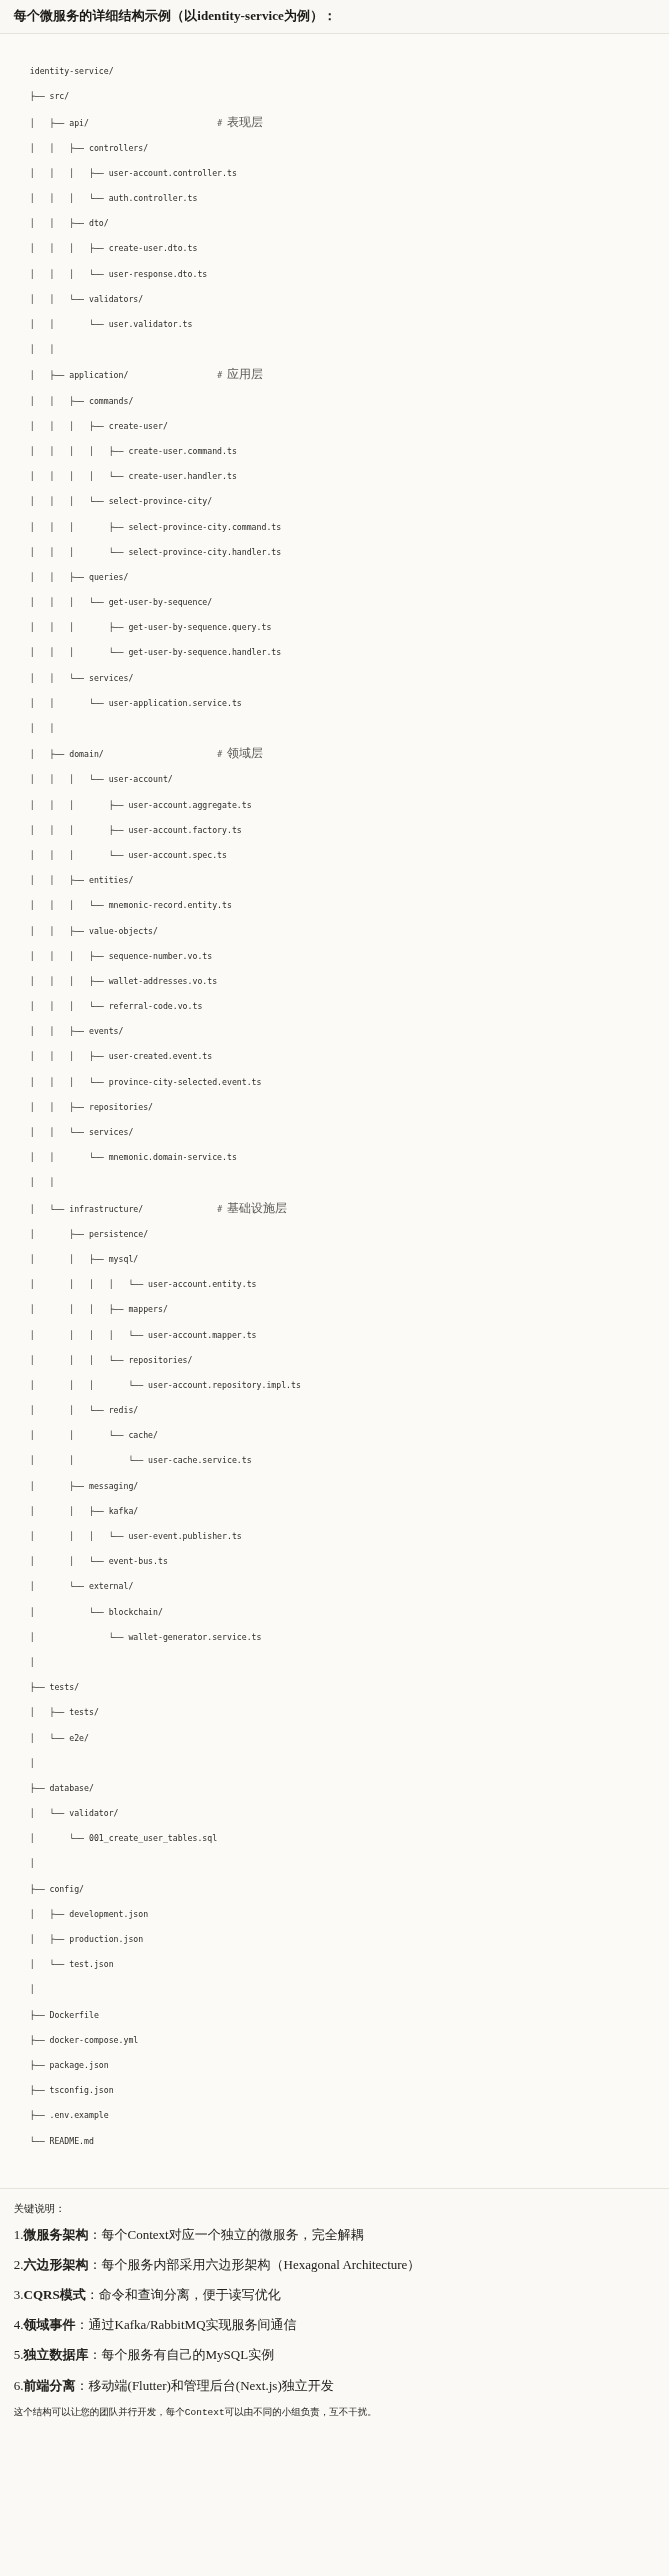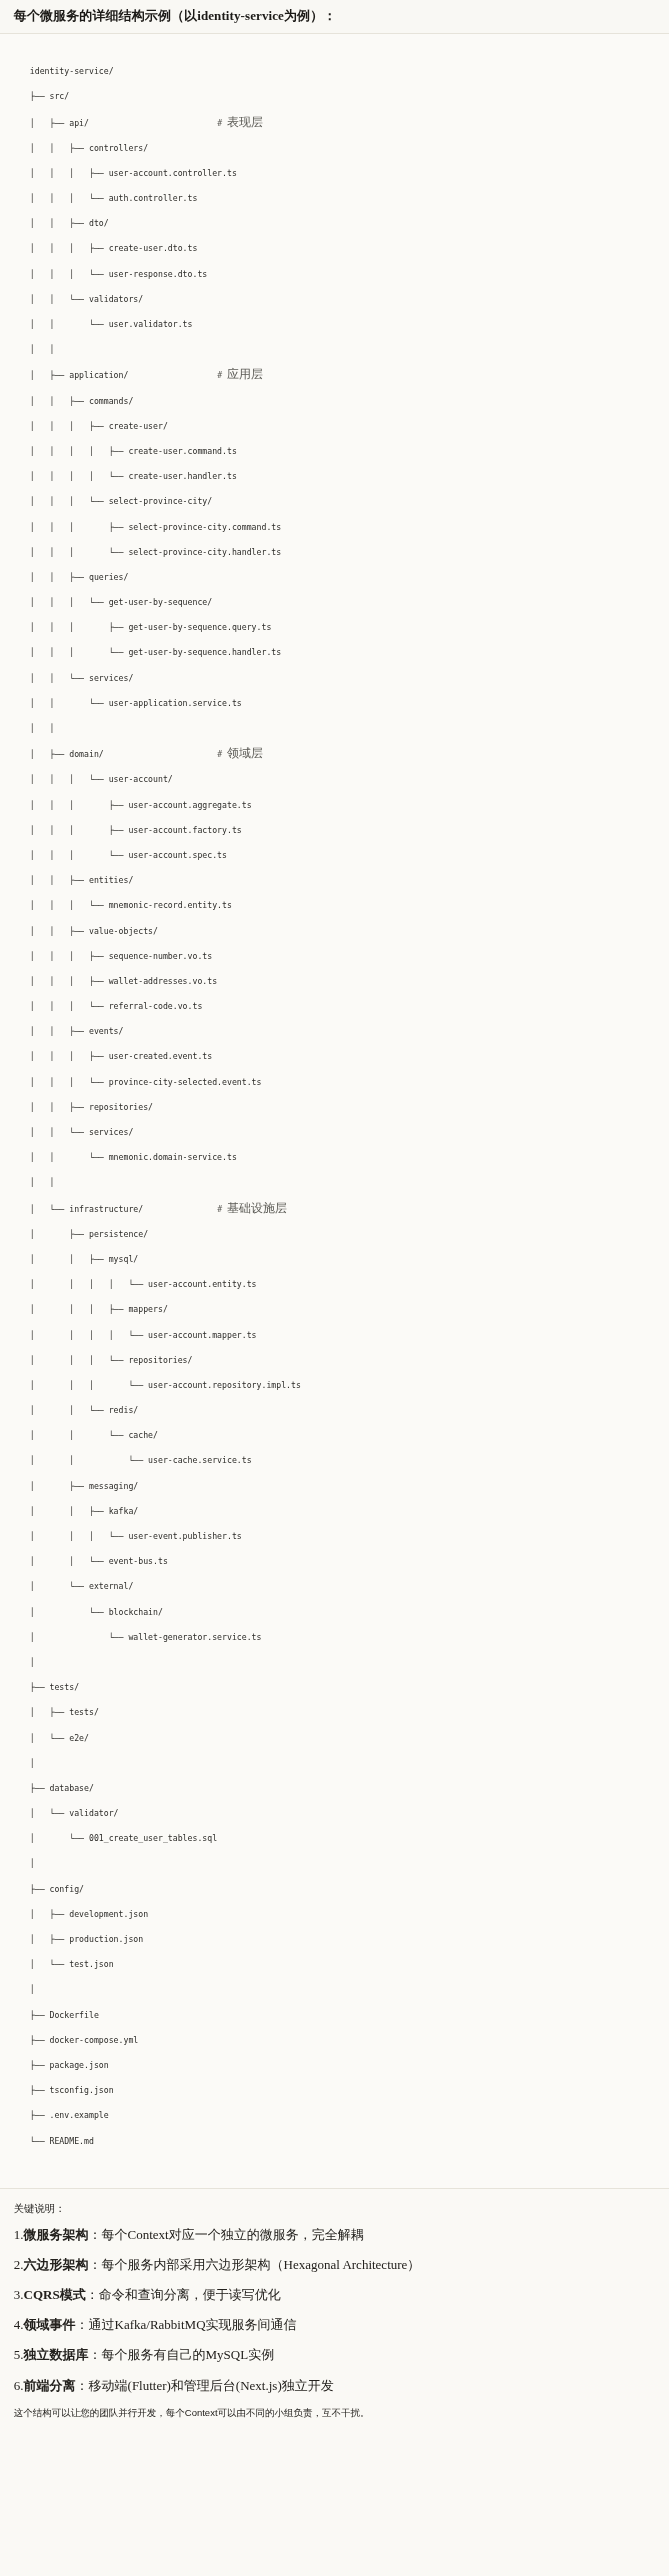--- a/index.html
+++ b/index.html
@@ -86,21 +86,21 @@
   }
   .note-num {
     font-family: "Liberation Serif", "DejaVu Serif", serif;
   }
   .note-term {
     font-weight: bold;
   }
   .note-sep { }
   .note-desc { }
   .closing {
-    font-family: Liberation Sans, sans-serif;
+    font-family: Liberation Mono, monospace;
     font-size: 9.5px;
     line-height: 1.5;
     color: #23211d;
     margin: 3.8px 0 0 0;
   }
 </style>
 </head>
 <body>
 
 <div class="page">

